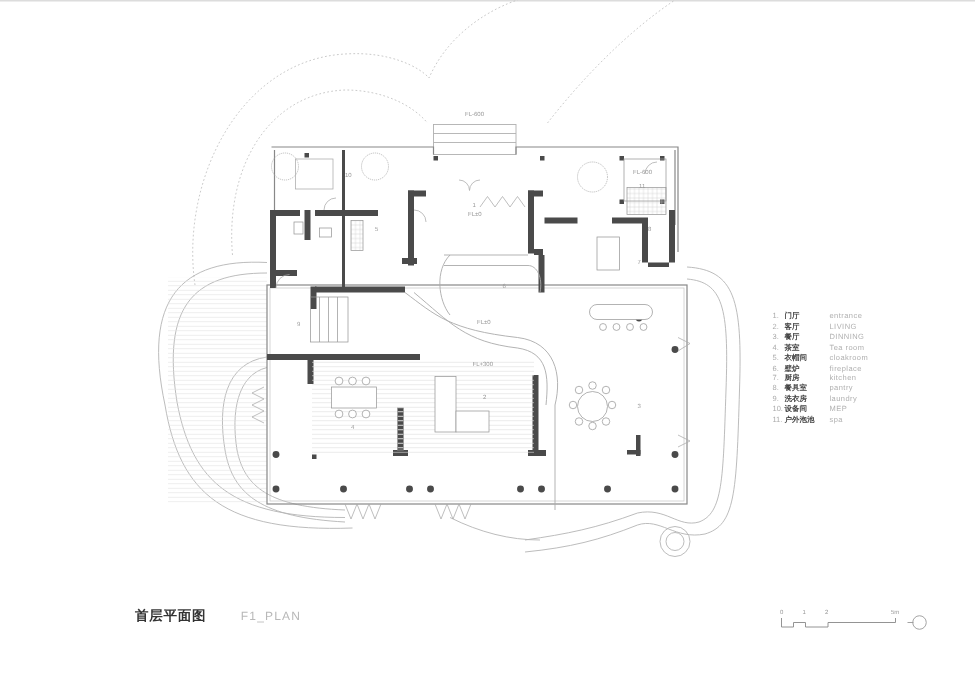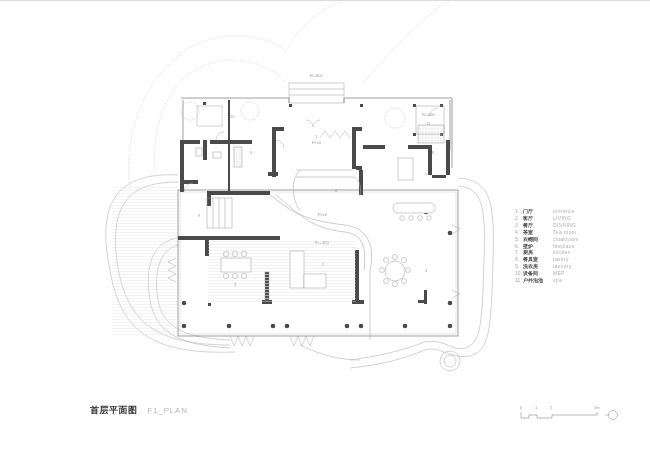--- a/index.html
+++ b/index.html
@@ -4,21 +4,21 @@
 <style>
   html, body { margin: 0; padding: 0; background: #ffffff; }
   body { width: 650px; height: 459px; position: relative; overflow: hidden; font-family: "Liberation Sans", sans-serif; }
   .frame-top { position: absolute; left: 0; top: 0; width: 650px; height: 1px; background: #dcdcdc; }
   svg.plan { position: absolute; left: 0; top: 0; }
   .legend { position: absolute; left: 515px; top: 208px; font-size: 5px; line-height: 6.9px; color: #555; }
   .legend-row { display: flex; white-space: nowrap; }
   .legend-num { width: 8px; color: #aaa; }
   .legend-cn { width: 30px; color: #444; font-weight: bold; }
   .legend-en { color: #b0b0b0; letter-spacing: 0.3px; }
-  .title { position: absolute; left: 90px; top: 404px; display: flex; align-items: baseline; gap: 10px; }
+  .title { position: absolute; left: 90px; top: 404px; display: flex; align-items: baseline; gap: 23px; }
   .title-cn { font-size: 9px; color: #333; font-weight: bold; letter-spacing: 0.5px; }
   .title-en { font-size: 8px; color: #b8b8b8; letter-spacing: 0.8px; }
   .scale-lbl { position: absolute; font-size: 4px; color: #999; }
 </style>
 </head>
 <body>
 
 <div class="frame-top"></div>
 
 <svg class="plan" width="650" height="459" viewBox="0 0 650 459">

